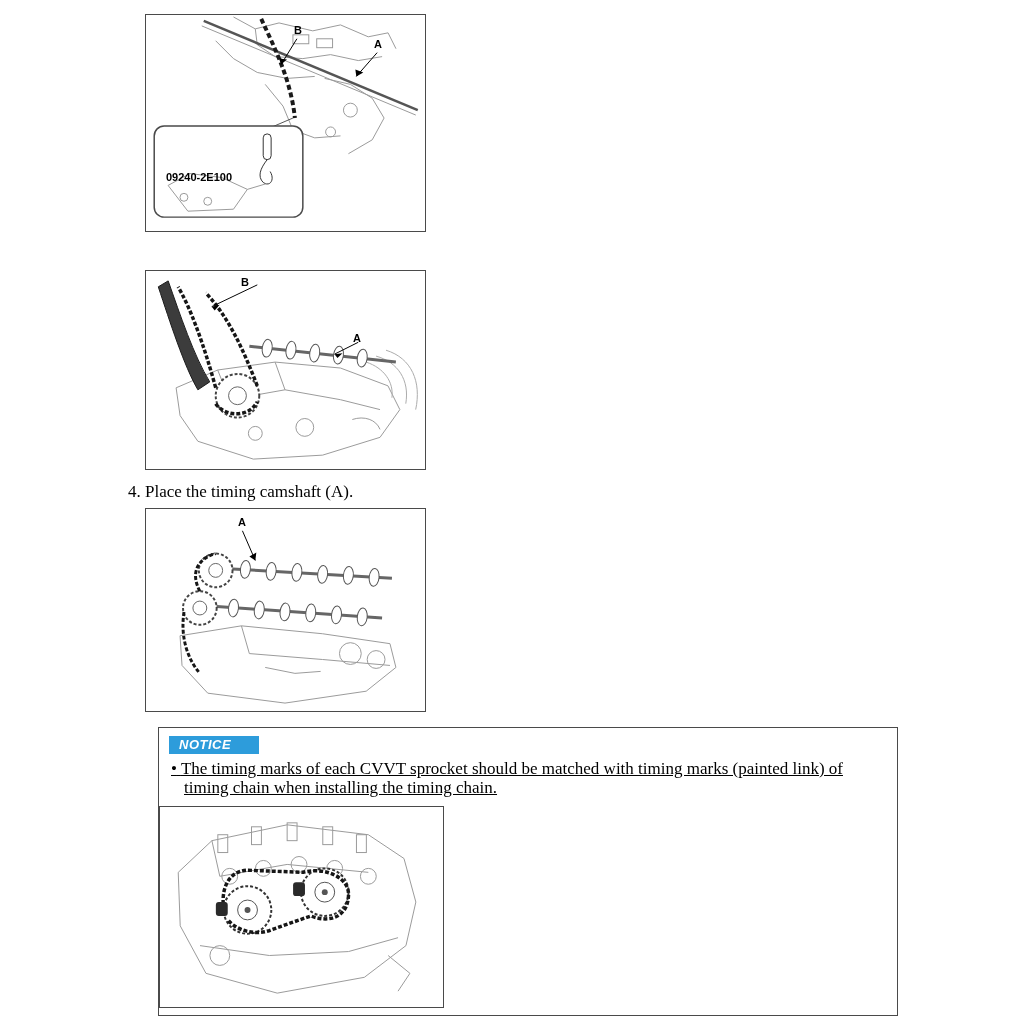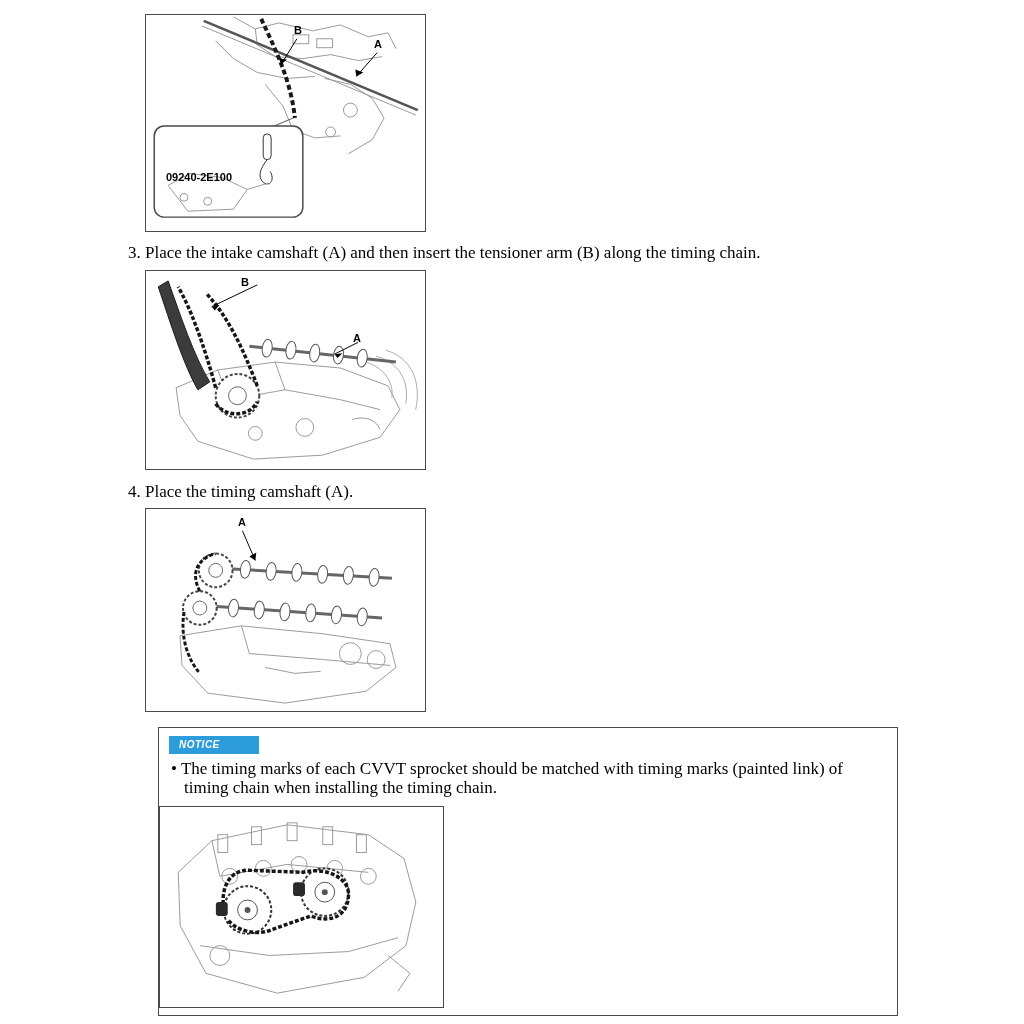--- a/index.html
+++ b/index.html
@@ -36,27 +36,27 @@
   .notice {
     position:absolute; left:158px; top:727px;
     width:740px; height:289px;
     border:1px solid #4a4a4a; background:#fff;
   }
   .notice-badge {
     position:absolute; left:10px; top:8px;
     width:90px; height:18px;
     background:#2D9CDB; color:#fff;
     font-family:"Liberation Sans", sans-serif;
-    font-style:italic; font-weight:bold; font-size:10px;
+    font-style:italic; font-weight:bold; font-size:13px;
     line-height:18px; padding-left:10px; letter-spacing:0.5px;
   }
   .notice-bullet {
     position:absolute; left:12px; top:31px; width:718px;
     font-size:17px; line-height:19px;
-    padding-left:13px; text-indent:-13px;
+    padding-left:13px; text-indent:-13px;text-decoration:underline;
   }
   #fig4 { left:0px; top:78px; width:285px; height:202px; }
 </style>
 </head>
 <body>
 
 <div class="page">
 
   <figure class="fig" id="fig1">
     <svg viewBox="0 0 281 218" xmlns="http://www.w3.org/2000/svg">
@@ -96,21 +96,20 @@
         <circle cx="38" cy="184" r="4"></circle>
         <circle cx="62" cy="188" r="4"></circle>
         <path d="M102 176 L122 170"></path>
       </g>
     </svg>
     <span class="fig-label" style="left:148px; top:10px;">B</span>
     <span class="fig-label" style="left:228px; top:24px;">A</span>
     <span class="tool-number">09240-2E100</span>
   </figure>
 
-  <p class="step" id="step3"><span>3.</span> <span>Place the intake camshaft (A) and then insert the tensioner arm (B) along the timing chain.</span></p>
 
   <figure class="fig" id="fig2">
     <svg viewBox="0 0 281 200" xmlns="http://www.w3.org/2000/svg">
 
       <g stroke="#9a9a9a" fill="none" stroke-width="1">
         <path d="M30 118 L72 100 L130 92 L196 98 L244 116 L256 140 L236 168 L178 186 L108 190 L52 172 L34 146 Z"></path>
         <path d="M130 92 L140 120 L196 130 L236 140"></path>
         <path d="M72 100 L84 130 L140 120"></path>
         <circle cx="160" cy="158" r="9"></circle>
         <circle cx="110" cy="164" r="7"></circle>

